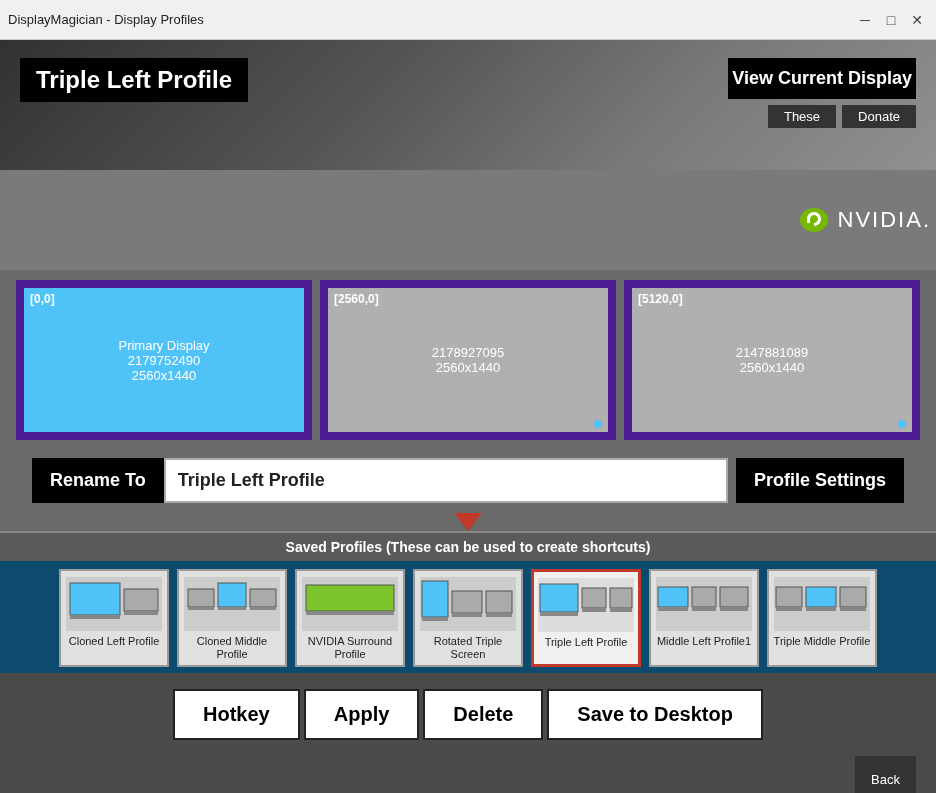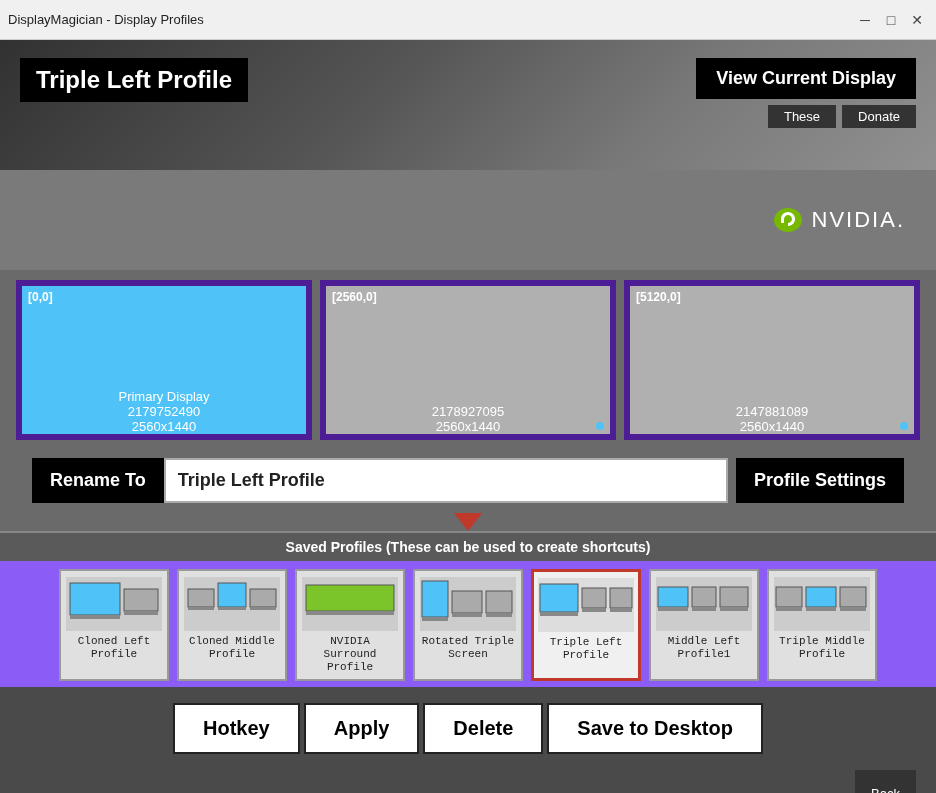--- a/index.html
+++ b/index.html
@@ -76,21 +76,21 @@
       flex-direction: column;
       align-items: flex-end;
       gap: 6px;
     }
     .view-current-btn {
       background: black;
       color: white;
       border: none;
       font-size: 18px;
       font-weight: bold;
-      padding: 10px 20px;
+      padding: 10px 4px;
       cursor: pointer;
     }
     .header-buttons {
       display: flex;
       gap: 6px;
     }
     .help-btn, .donate-btn {
       background: #333;
       color: white;
       border: none;
@@ -99,45 +99,45 @@
       cursor: pointer;
     }
 
     
     .middle-area {
       background: #7a7a7a;
       height: 100px;
       display: flex;
       align-items: center;
       justify-content: flex-end;
-      padding-right: 31px;
+      padding-right: 5px;
     }
     .nvidia-text {
       color: white;
       font-size: 22px;
       font-weight: 300;
       letter-spacing: 2px;
     }
 
     
     .displays-area {
       background: #6a6a6a;
       padding: 10px 16px 10px 16px;
       display: flex;
       gap: 8px;
       height: 180px;
     }
     .display-panel {
       flex: 1;
-      border: 6px solid #4c1d95;
+      border: 8px solid #4c1d95;
       position: relative;
       display: flex;
       flex-direction: column;
       align-items: center;
-      justify-content: flex-end;
+      justify-content: center;
     }
     .display-panel.primary {
       background: #4fc3f7;
     }
     .display-panel.secondary {
       background: #b0b0b0;
     }
     .display-coords {
       position: absolute;
       top: 4px;
@@ -219,26 +219,25 @@
       text-align: center;
       color: white;
       font-size: 14px;
       font-weight: bold;
       padding: 6px 0;
       border-top: 2px solid #888;
     }
 
     
     .profiles-area {
-      background: #8b5cf6;
+      background: #0c4a6e;
       padding: 8px 10px 6px 10px;
       display: flex;
       gap: 8px;
       justify-content: center;
-      font-family: Liberation Mono, monospace;
     }
     .profile-card {
       background: #e0e0e0;
       border: 2px solid #999;
       width: 110px;
       cursor: pointer;
       display: flex;
       flex-direction: column;
       align-items: center;
       padding: 6px 4px 4px 4px;

